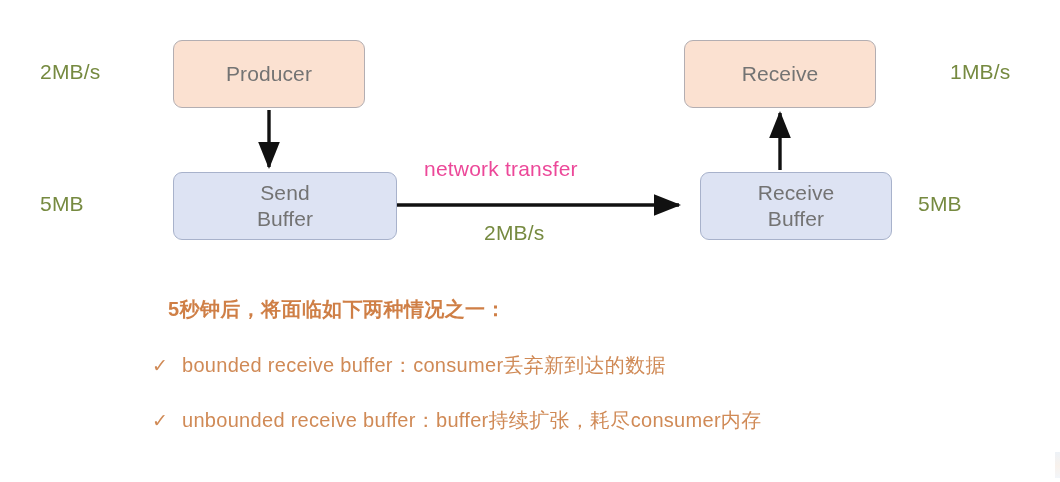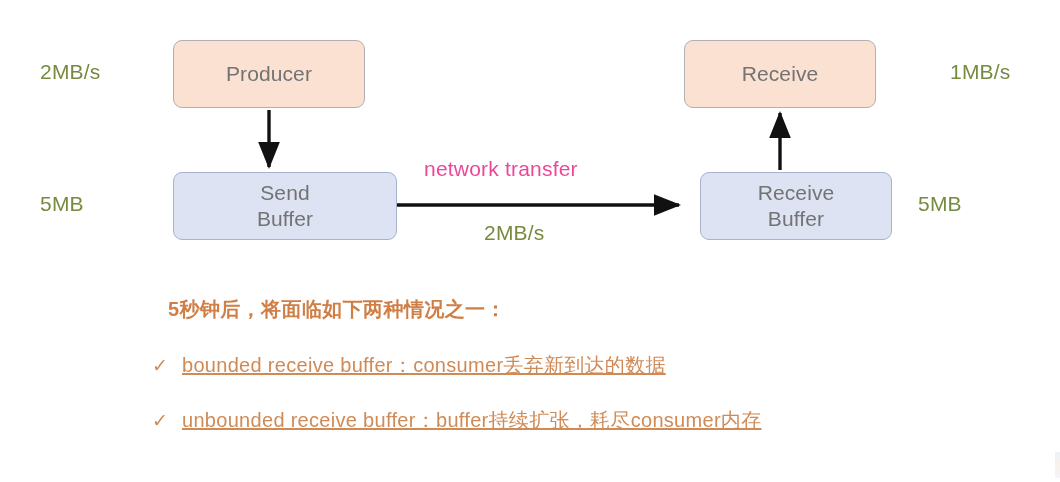--- a/index.html
+++ b/index.html
@@ -103,21 +103,21 @@
     letter-spacing: 0.3px;
     margin: 0 0 28px 0;
     line-height: 1.3;
   }
   .bullet-check {
     flex: 0 0 auto;
     width: 30px;
     color: #d08a56;
     font-size: 19px;
   }
-  .bullet-text { flex: 1 1 auto; text-decoration: underline; }
+  .bullet-text { flex: 1 1 auto; }
 
   
   #edge-artifact {
     position: absolute;
     right: 0px;
     top: 452px;
     width: 5px;
     height: 26px;
     background: linear-gradient(180deg, #dfe7f0 0%, #f3e6dc 55%, #e8eef5 100%);
     opacity: 0.55;

